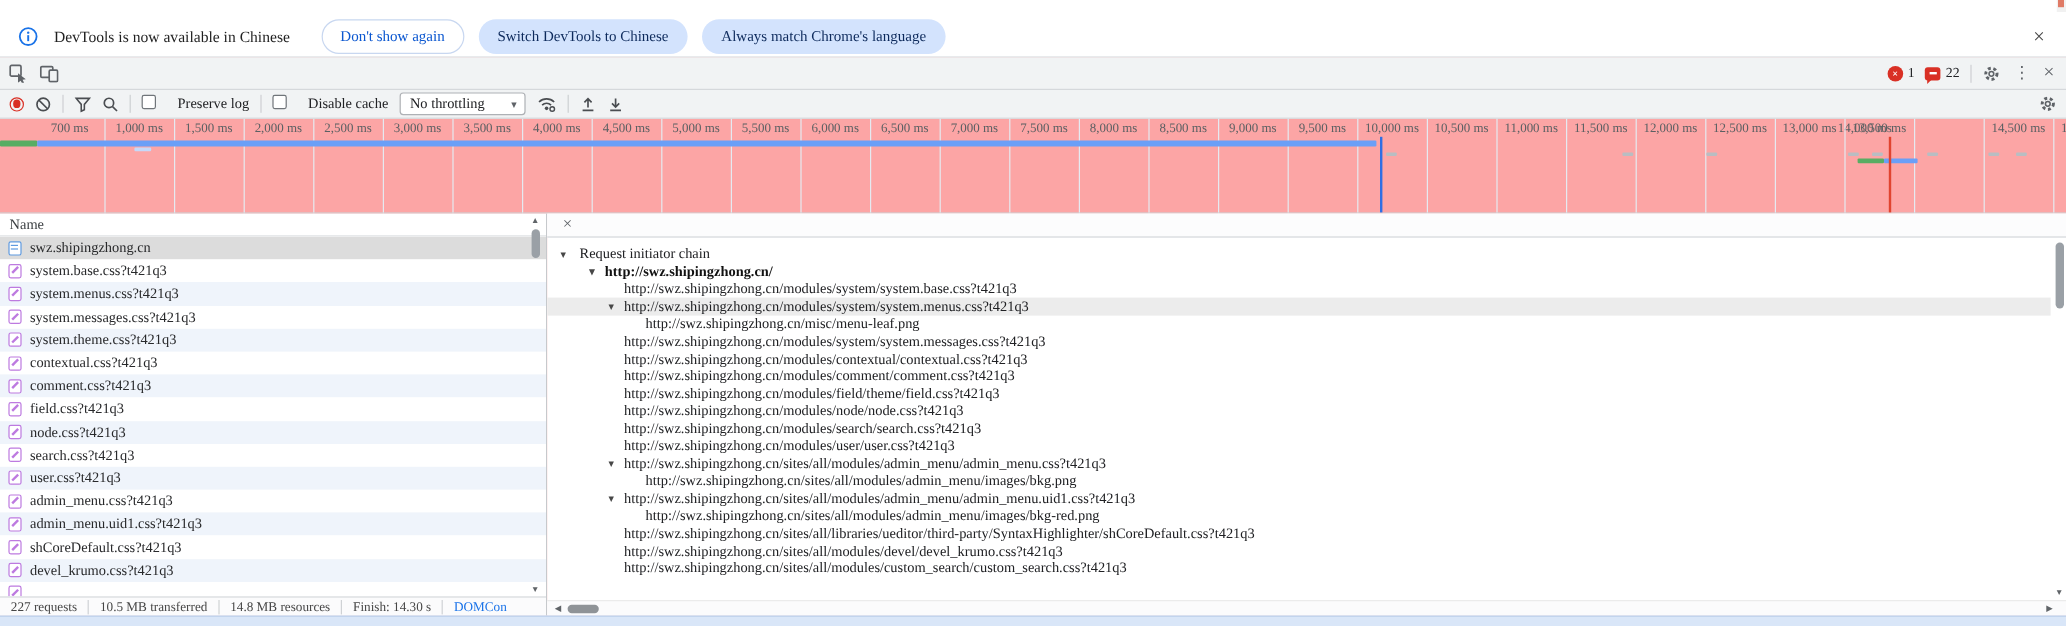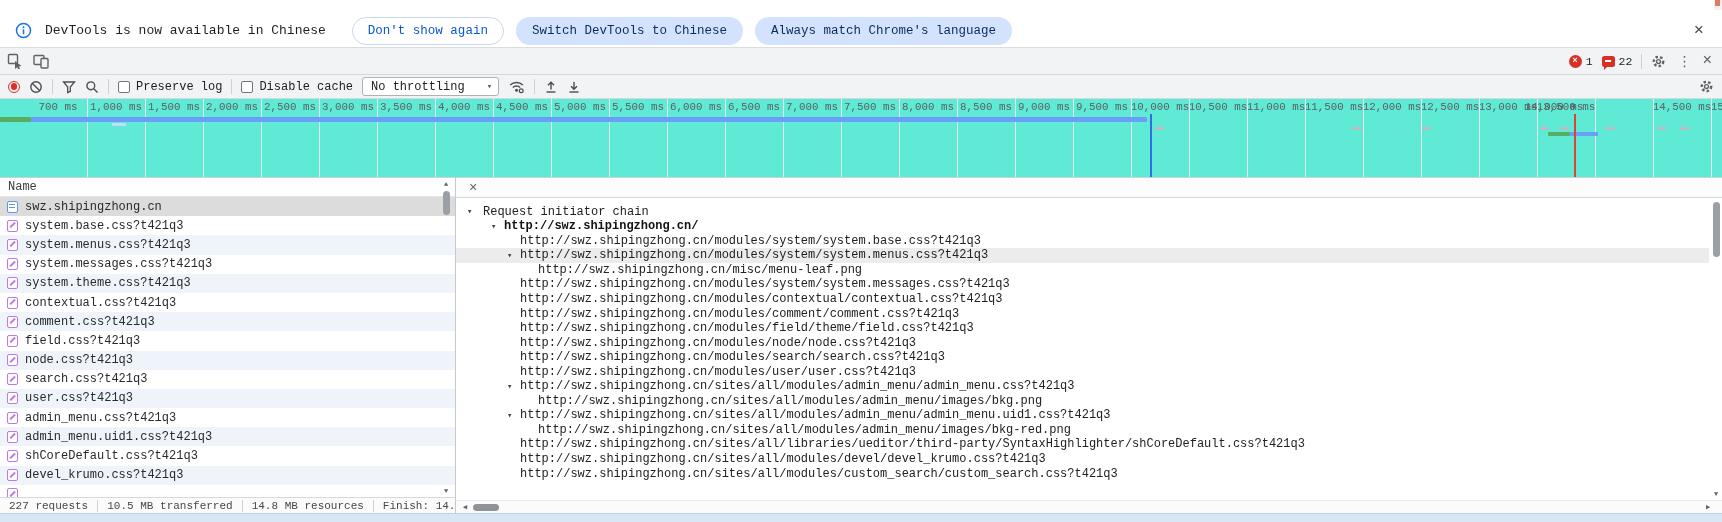--- a/index.html
+++ b/index.html
@@ -1,20 +1,20 @@
 <!DOCTYPE html>
 <html><head>
 <meta charset="utf-8">
 <style>
   * { box-sizing: border-box; margin: 0; padding: 0; }
   html,body { background:#fff; }
   .screen {
     position: relative; width: 1722px; height: 522px;
-    font-family: Liberation Mono, monospace;
-    background: #5eead4; overflow: hidden; color: #202124;
+    font-family: Liberation Serif, serif;
+    background: #fca5a5; overflow: hidden; color: #202124;
   }
 
   
   .banner {
     position: absolute; top: 0; left: 0; right: 0; height: 48px;
     background: #fff; border-bottom: 1px solid #dadce0;
     display: flex; align-items: center; padding: 14px 0 0 15px;
   }
   .info-icon { width: 17px; height: 17px; flex: none; }
   .banner-msg { margin-left: 13px; font-size: 13px; color: #1f1f1f; }
@@ -54,21 +54,21 @@
   .vsep { width: 1px; height: 15px; background: #cdd0d3; flex: none; }
 
   
   .nettoolbar {
     position: absolute; top: 75px; left: 0; right: 0; height: 24px;
     background: #f1f3f4; border-bottom: 1px solid #d5d8db;
     display: flex; align-items: center; gap: 9px; padding: 0 8px;
   }
   .rec-btn { width: 12px; height: 12px; border: 1.6px solid #d93025; border-radius: 50%; position: relative; cursor: pointer; flex: none; }
   .rec-btn::after { content: ""; position: absolute; inset: 1.6px; border-radius: 50%; background: #d93025; }
-  .chk-group { display: flex; align-items: center; gap: 6px; cursor: pointer; }
+  .chk-group { display: flex; gap: 18px; cursor: pointer; }
   .checkbox { width: 12px; height: 12px; border: 1.4px solid #70757a; border-radius: 2px; background: #fff; flex: none; }
   .chk-label { font-size: 12px; color: #202124; white-space: nowrap; }
   .throttle-select {
     display: flex; align-items: center; gap: 22px; height: 19px;
     border: 1px solid #aeb1b5; border-radius: 3px; background: #fff;
     padding: 0 6px 0 8px; font-size: 12px; color: #202124; cursor: pointer;
   }
   .throttle-select .caret { font-size: 9px; color: #5f6368; }
   .net-gear-right { position: absolute; right: 8px; top: 4px; cursor: pointer; }
 

